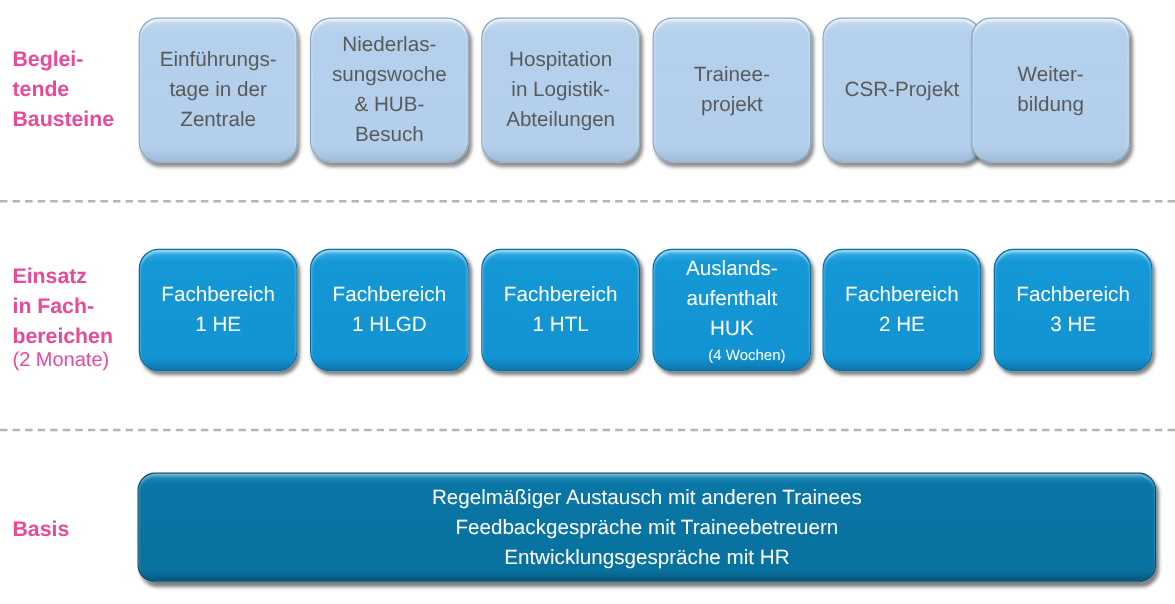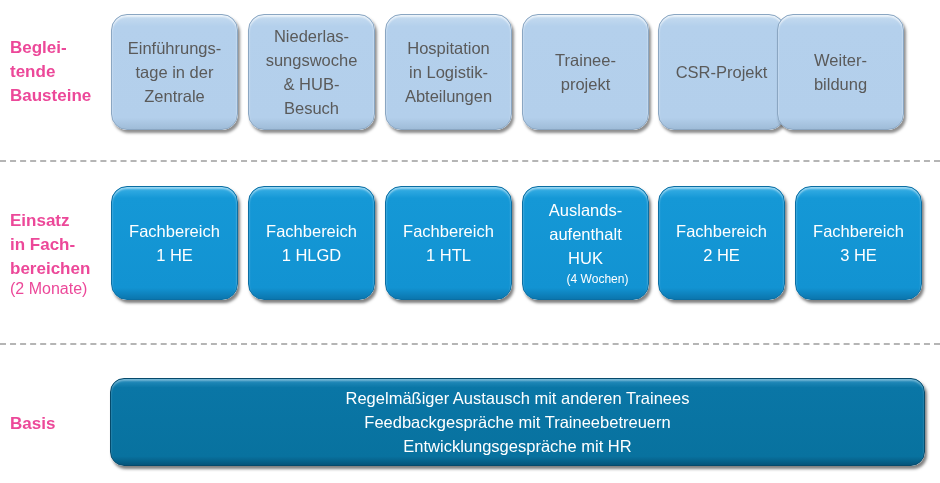--- a/index.html
+++ b/index.html
@@ -1,40 +1,40 @@
 <!DOCTYPE html>
 <html><head>
 <meta charset="utf-8">
 <style>
   html, body { margin:0; padding:0; background:#ffffff; }
   body { width:940px; height:483px; position:relative; overflow:hidden; font-family:"Liberation Sans", sans-serif; }
   .row-label { position:absolute; left:10px; color:#ec4899; font-weight:bold; font-size:17px; line-height:24px; }
   .row-label .sub { font-weight:normal; font-size:16px; line-height:16px; display:block; }
   .box { position:absolute; width:127px; border-radius:16px; display:flex; flex-direction:column; align-items:center; justify-content:center; text-align:center; font-size:16.5px; line-height:24px; box-sizing:border-box; }
   .box.light { background:linear-gradient(180deg,#c6dcf0 0%,#b4d0ec 10%,#b3cfeb 90%,#9fbcd8 100%); color:#5a5a5a; border:1px solid #8aa6c2; box-shadow:2px 3px 3px rgba(0,0,0,0.45), inset 0 2px 2px rgba(255,255,255,0.7); top:14px; height:116px; }
-  .box.mid { background:linear-gradient(180deg,#3ab0e6 0%,#1598d6 10%,#1293d2 90%,#0b76ae 100%); color:#ffffff; border:1px solid #0a6ea3; box-shadow:2px 3px 3px rgba(0,0,0,0.5), inset 0 2px 2px rgba(255,255,255,0.5); top:186px; height:114px; }
+  .box.mid { background:linear-gradient(180deg,#3ab0e6 0%,#1598d6 10%,#1293d2 90%,#0b76ae 100%); color:#ffffff; border:1px solid #0a6ea3; box-shadow:2px 3px 3px rgba(0,0,0,0.5), inset 0 2px 2px rgba(255,255,255,0.5); top:199px; height:98px; }
   .box .small { font-size:12px; line-height:18px;padding-left:24px; }
   .dash { position:absolute; left:0; width:940px; height:0; border-top:2px dashed #b5b5b5; }
   .basis { position:absolute; left:110px; top:378px; width:815px; height:88px; border-radius:14px; background:linear-gradient(180deg,#2a90c0 0%,#0a76a6 10%,#08729f 90%,#05557b 100%); border:1px solid #064a6b; box-shadow:2px 3px 3px rgba(0,0,0,0.5), inset 0 2px 2px rgba(255,255,255,0.35); color:#ffffff; display:flex; flex-direction:column; align-items:center; justify-content:center; font-size:16.5px; line-height:24px; box-sizing:border-box; }
 </style>
 </head>
 <body>
 
 <div class="row-label" style="top:36px;">
   <div>Beglei-</div>
   <div>tende</div>
   <div>Bausteine</div>
 </div>
 
 <div class="box light" style="left:111px;">
   <div>Einführungs-</div>
   <div>tage in der</div>
   <div>Zentrale</div>
 </div>
-<div class="box light" style="left:248px;">
+<div class="box light" style="left:248px;border-radius:17px;">
   <div>Niederlas-</div>
   <div>sungswoche</div>
   <div>&amp; HUB-</div>
   <div>Besuch</div>
 </div>
 <div class="box light" style="left:385px;">
   <div>Hospitation</div>
   <div>in Logistik-</div>
   <div>Abteilungen</div>
 </div>

